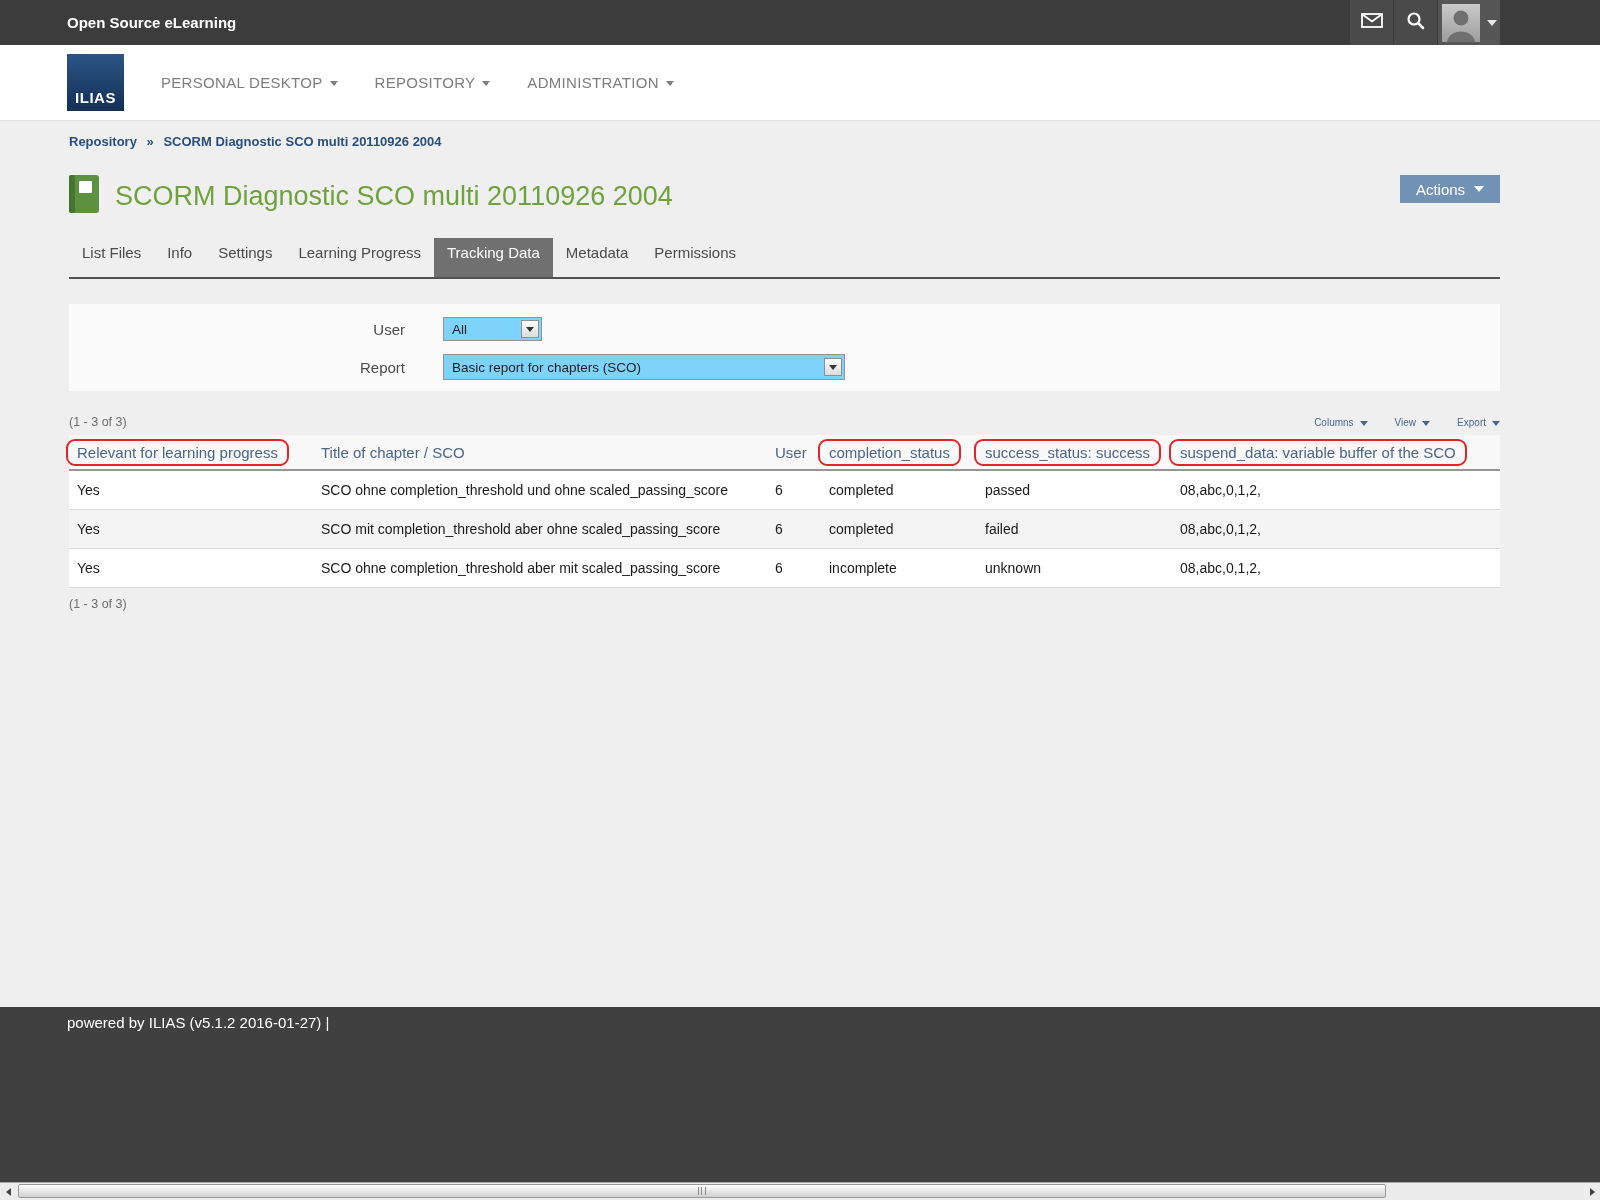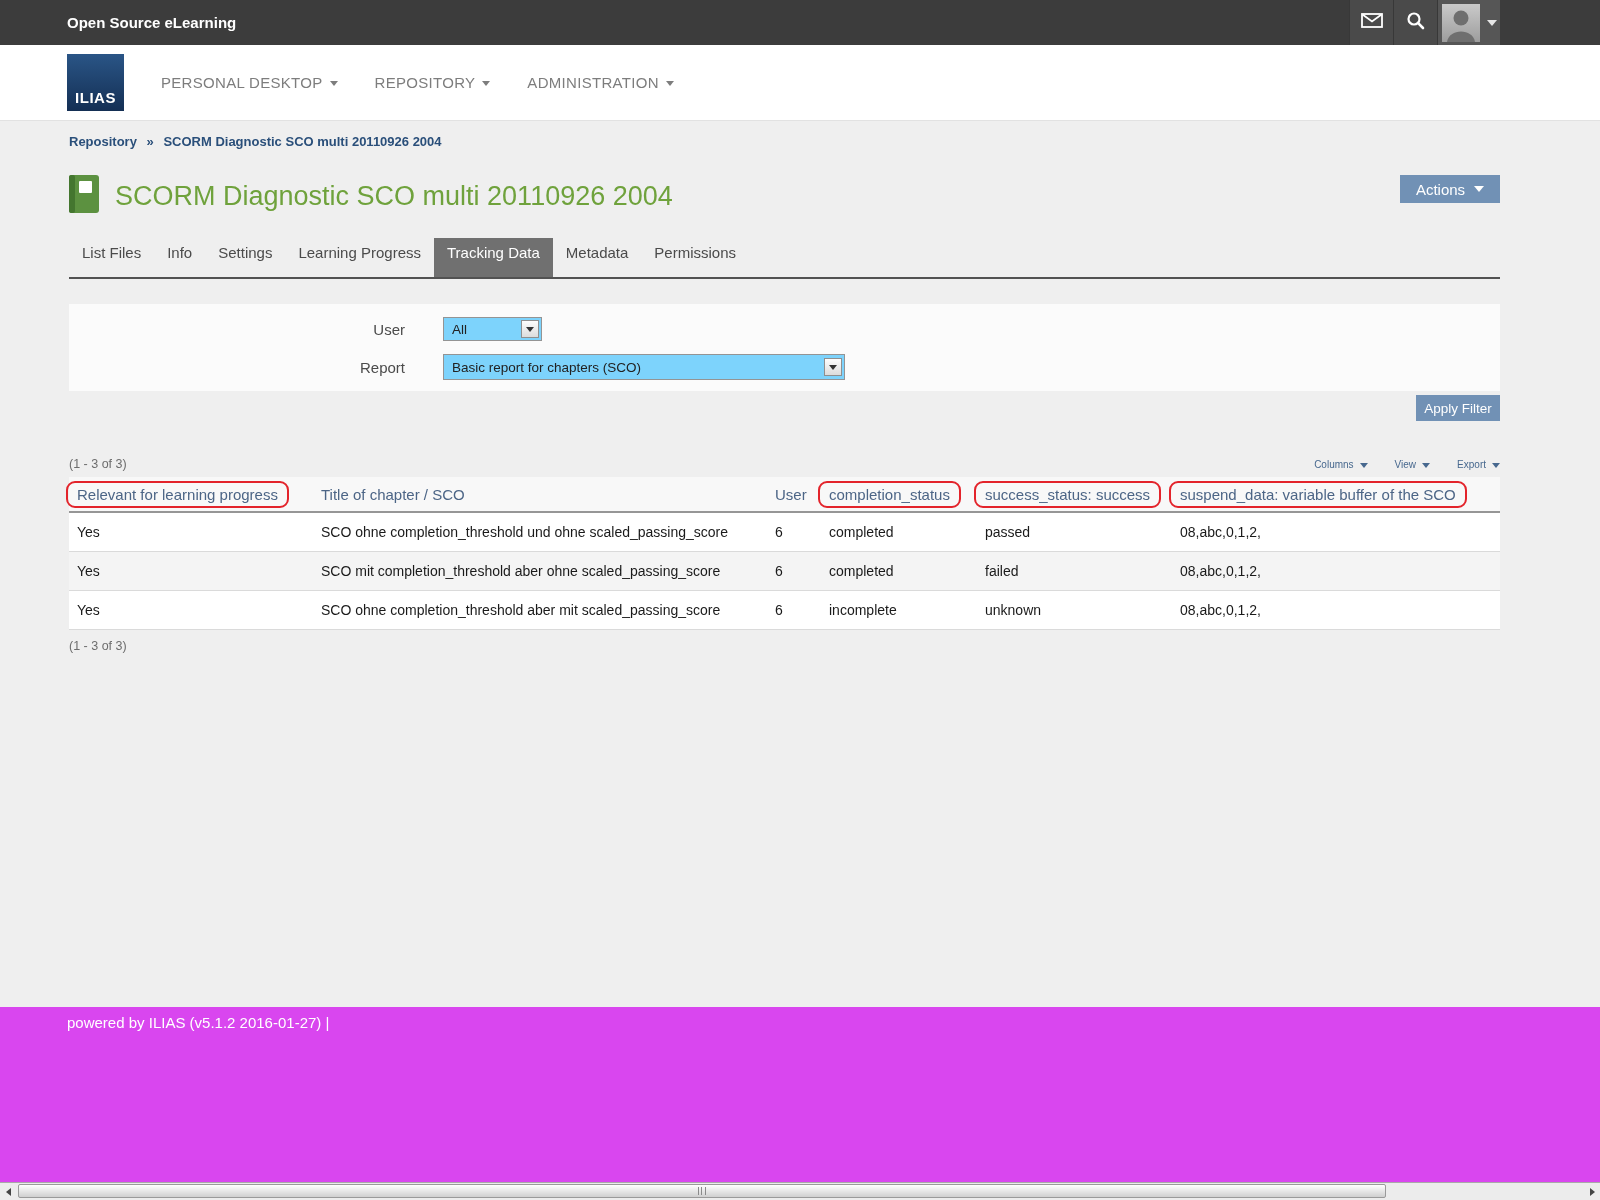--- a/index.html
+++ b/index.html
@@ -80,21 +80,21 @@
   .grid-row { display:grid; grid-template-columns:244px 454px 54px 156px 195px auto; align-items:center; }
   .thead { margin-top:6px; background:#f8f8f8; border-bottom:2px solid #969696; height:36px; }
   .th { padding-left:8px; font-size:15px; color:#4c6586; white-space:nowrap; }
   .red-box { display:inline-block; border:2px solid #e3242b; border-radius:9px; padding:3px 9px; margin-left:-11px; }
   .trow { height:39px; background:#ffffff; border-bottom:1px solid #dadada; font-size:14px; color:#1a1a1a; }
   .trow.alt { background:#f4f4f4; }
   .td { padding-left:8px; white-space:nowrap; }
   .range-bottom { margin-top:9px; }
 
   
-  .footer { height:175px; background:#d946ef; color:#ffffff; font-size:15px; padding:7px 0 0 67px; }
+  .footer { height:175px; background:#404040; color:#ffffff; font-size:15px; padding:7px 0 0 67px; }
 
   
   .hscrollbar { height:18px; background:#ececec; border-top:1px solid #a9a9a9; position:relative; }
   .sb-arrow { position:absolute; top:0; bottom:0; width:16px; display:flex; align-items:center; justify-content:center; cursor:pointer; }
   .sb-left { left:0; } .sb-right { right:0; }
   .tri-l { width:0; height:0; border-top:4px solid transparent; border-bottom:4px solid transparent; border-right:5px solid #444444; }
   .tri-r { width:0; height:0; border-top:4px solid transparent; border-bottom:4px solid transparent; border-left:5px solid #444444; }
   .sb-thumb { position:absolute; left:18px; width:1368px; top:1px; bottom:2px;
               background:linear-gradient(#ffffff,#cfcfcf); border:1px solid #9a9a9a; border-radius:2px;
               display:flex; align-items:center; justify-content:center; cursor:grab; }
@@ -200,23 +200,20 @@
         <div class="flabel">Report</div>
         <div class="fctrl select select-report">
           <span class="val">Basic report for chapters (SCO)</span>
           <span class="dd-btn">
               <span class="caret-dk"></span>
             </span>
         </div>
       </div>
     </div>
 
-    <div class="apply-row">
-      <button class="btn-blue apply-btn">Apply Filter</button>
-    </div>
 
     <div class="controls-row">
       <span class="range-text">(1 - 3 of 3)</span>
       <div class="tbl-links">
         <span class="tbl-link">
           <span>Columns</span>
           <span class="caret-bl"></span>
         </span>
         <span class="tbl-link">
           <span>View</span>

